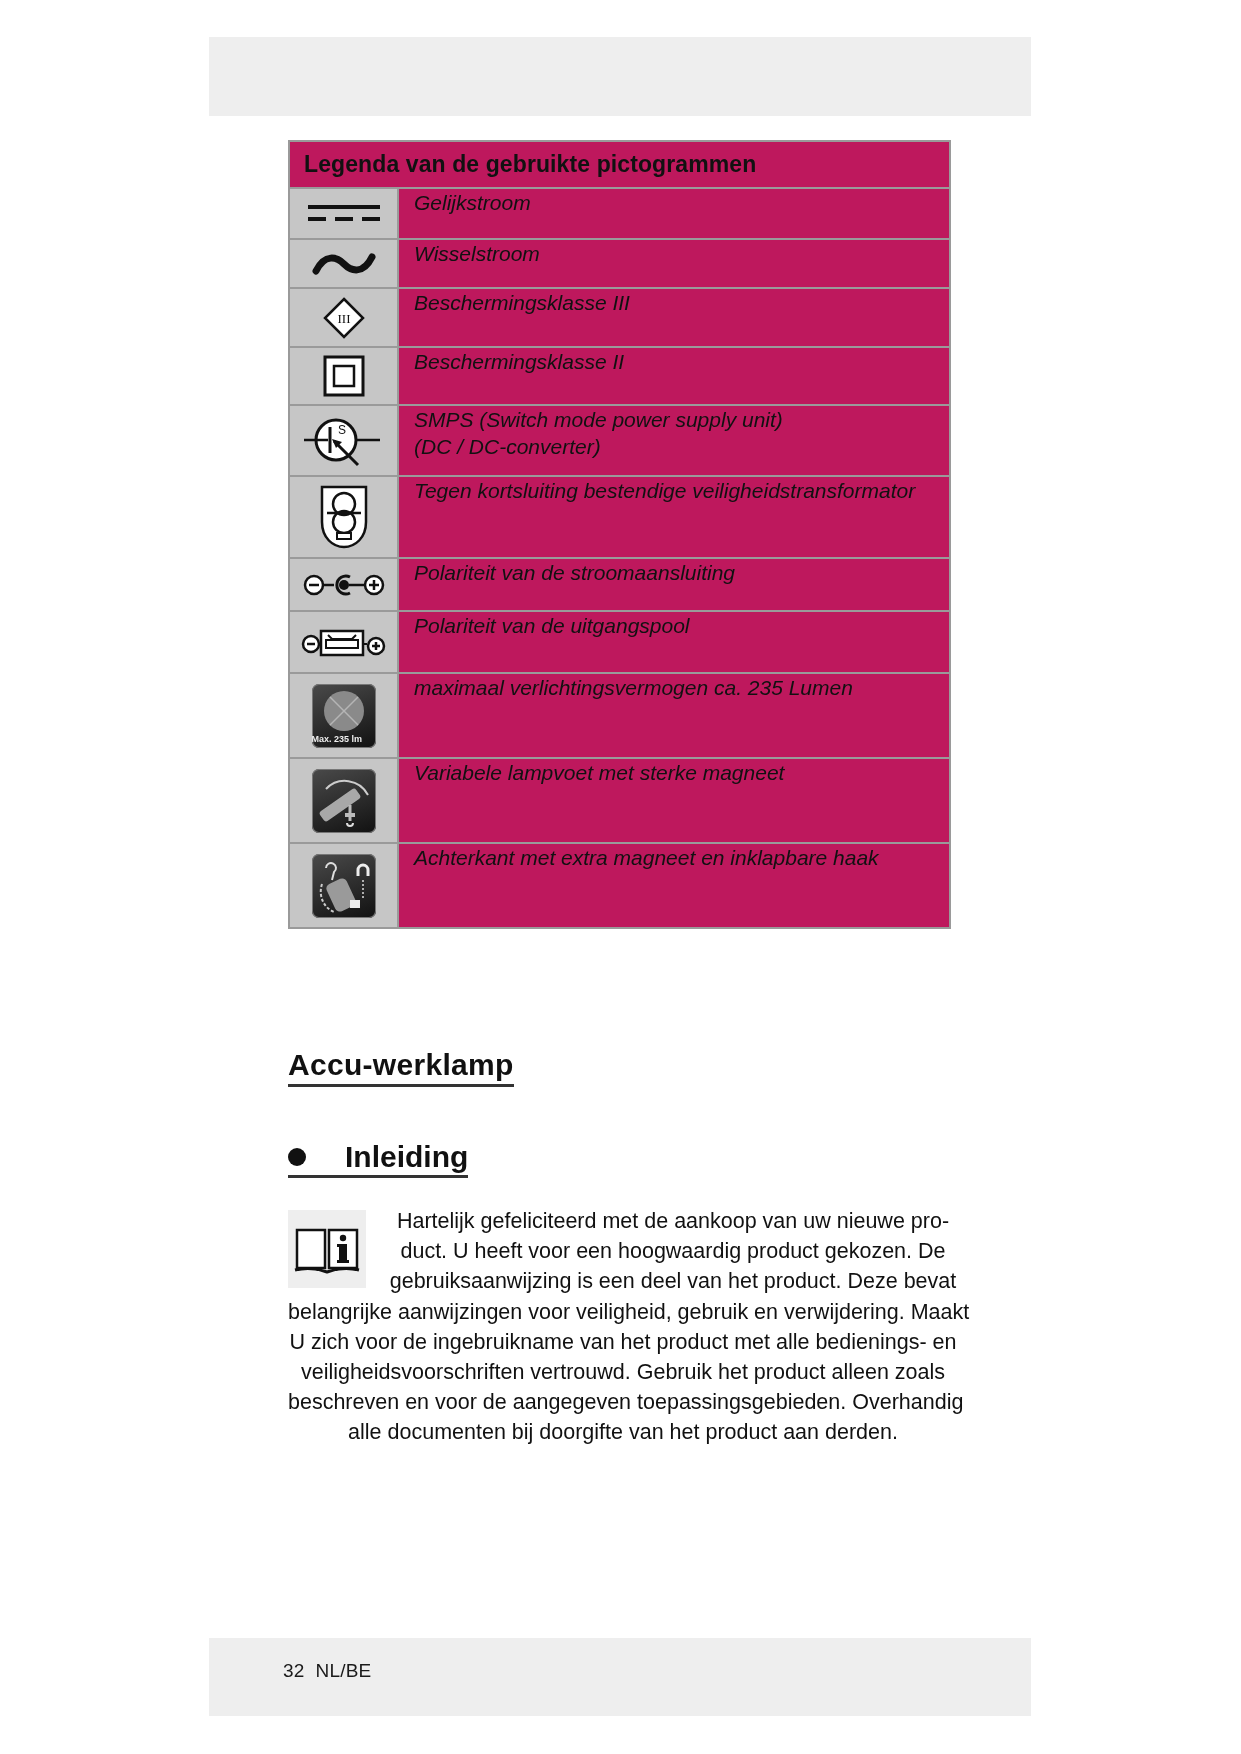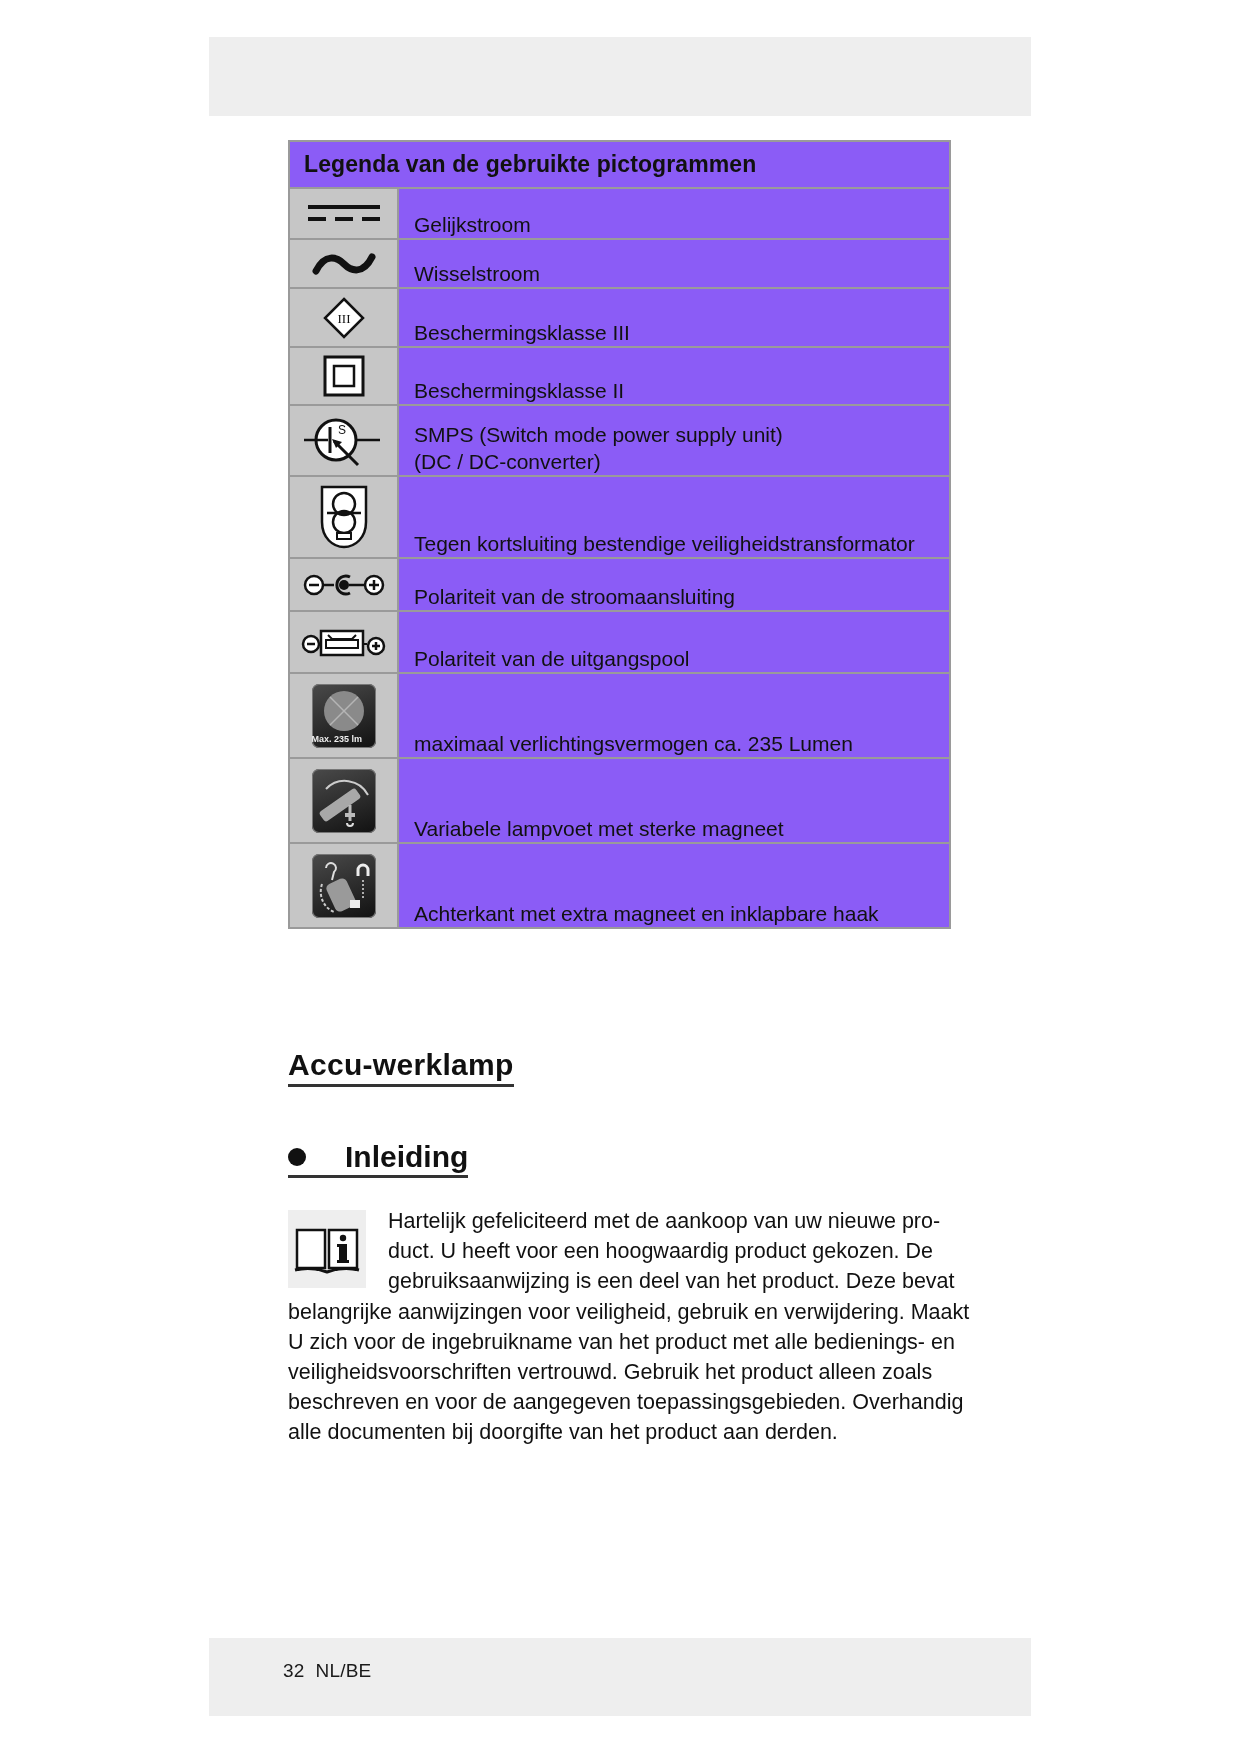--- a/index.html
+++ b/index.html
@@ -3,41 +3,41 @@
 <meta charset="utf-8">
 <style>
   html, body { margin:0; padding:0; }
   body { width:1241px; height:1754px; background:#ffffff; position:relative; overflow:hidden;
          font-family:"Liberation Sans", "DejaVu Sans", sans-serif; color:#111; }
   .band { position:absolute; left:209px; width:822px; background:#eeeeee; }
   .band.top { top:37px; height:79px; }
   .band.bottom { top:1638px; height:78px; }
   .page-num { position:absolute; left:283px; top:1660px; font-size:19px; color:#1a1a1a; letter-spacing:0.2px; }
 
-  .legend { position:absolute; left:288px; top:140px; width:663px; border:2px solid #9a9a9a; box-sizing:border-box; background:#8b5cf6; }
+  .legend { position:absolute; left:288px; top:140px; width:663px; border:2px solid #9a9a9a; box-sizing:border-box; background:#be185d; }
   .legend-title { height:47px; border-bottom:2px solid #9a9a9a; box-sizing:border-box; padding-left:14px;
                   font-weight:bold; font-size:23px; line-height:45px; letter-spacing:0.1px; }
   .row { display:flex; border-bottom:2px solid #9a9a9a; box-sizing:border-box; }
   .row:last-child { border-bottom:none; }
   .icon-cell { width:109px; flex:none; background:#c6c6c6; border-right:2px solid #9a9a9a; box-sizing:border-box;
                display:flex; align-items:center; justify-content:center; }
-  .text-cell { flex:1; padding-left:15px; display:flex; flex-direction:column; justify-content:flex-end;
-               font-size:21px; line-height:27px; color:#111; }
+  .text-cell { flex:1; padding-left:15px; display:flex; flex-direction:column; justify-content:flex-start;
+               font-size:21px; line-height:27px; color:#111;font-style:italic; }
   .photo-icon { width:64px; height:64px; border-radius:7px; background:linear-gradient(160deg,#4a4a4a 0%,#2b2b2b 55%,#111 100%);
                 position:relative; box-shadow:0 0 0 1px #777 inset; overflow:hidden; }
   .photo-icon .lbl { position:absolute; bottom:4px; left:0; right:0; text-align:left; color:#eee; font-size:9px; font-weight:bold; }
 
   .h1 { position:absolute; left:288px; top:1048px; font-size:30px; font-weight:bold; letter-spacing:0.3px;
         border-bottom:3px solid #333; padding-bottom:2px; line-height:34px; }
   .h2 { position:absolute; left:288px; top:1140px; font-size:30px; font-weight:bold; line-height:34px;
         border-bottom:3px solid #333; padding-bottom:1px; display:flex; align-items:center;gap:20px; }
   .h2 .bullet { width:18px; height:18px; border-radius:50%; background:#111; margin-right:19px; margin-left:0; }
   .info-icon { position:absolute; left:288px; top:1210px; width:78px; height:78px; background:#eeeeee; display:flex; align-items:center; justify-content:center; }
   .intro { position:absolute; left:288px; top:1206px; width:670px; font-size:21.5px; line-height:30.2px; color:#111; }
-  .intro .line { white-space:nowrap; }
+  .intro .line { white-space:nowrap;text-align:center; }
   .intro .indent { padding-left:100px; }
 </style>
 </head>
 <body>
 
 <div class="band top"></div>
 
 <div class="legend">
   <div class="legend-title">Legenda van de gebruikte pictogrammen</div>
 

